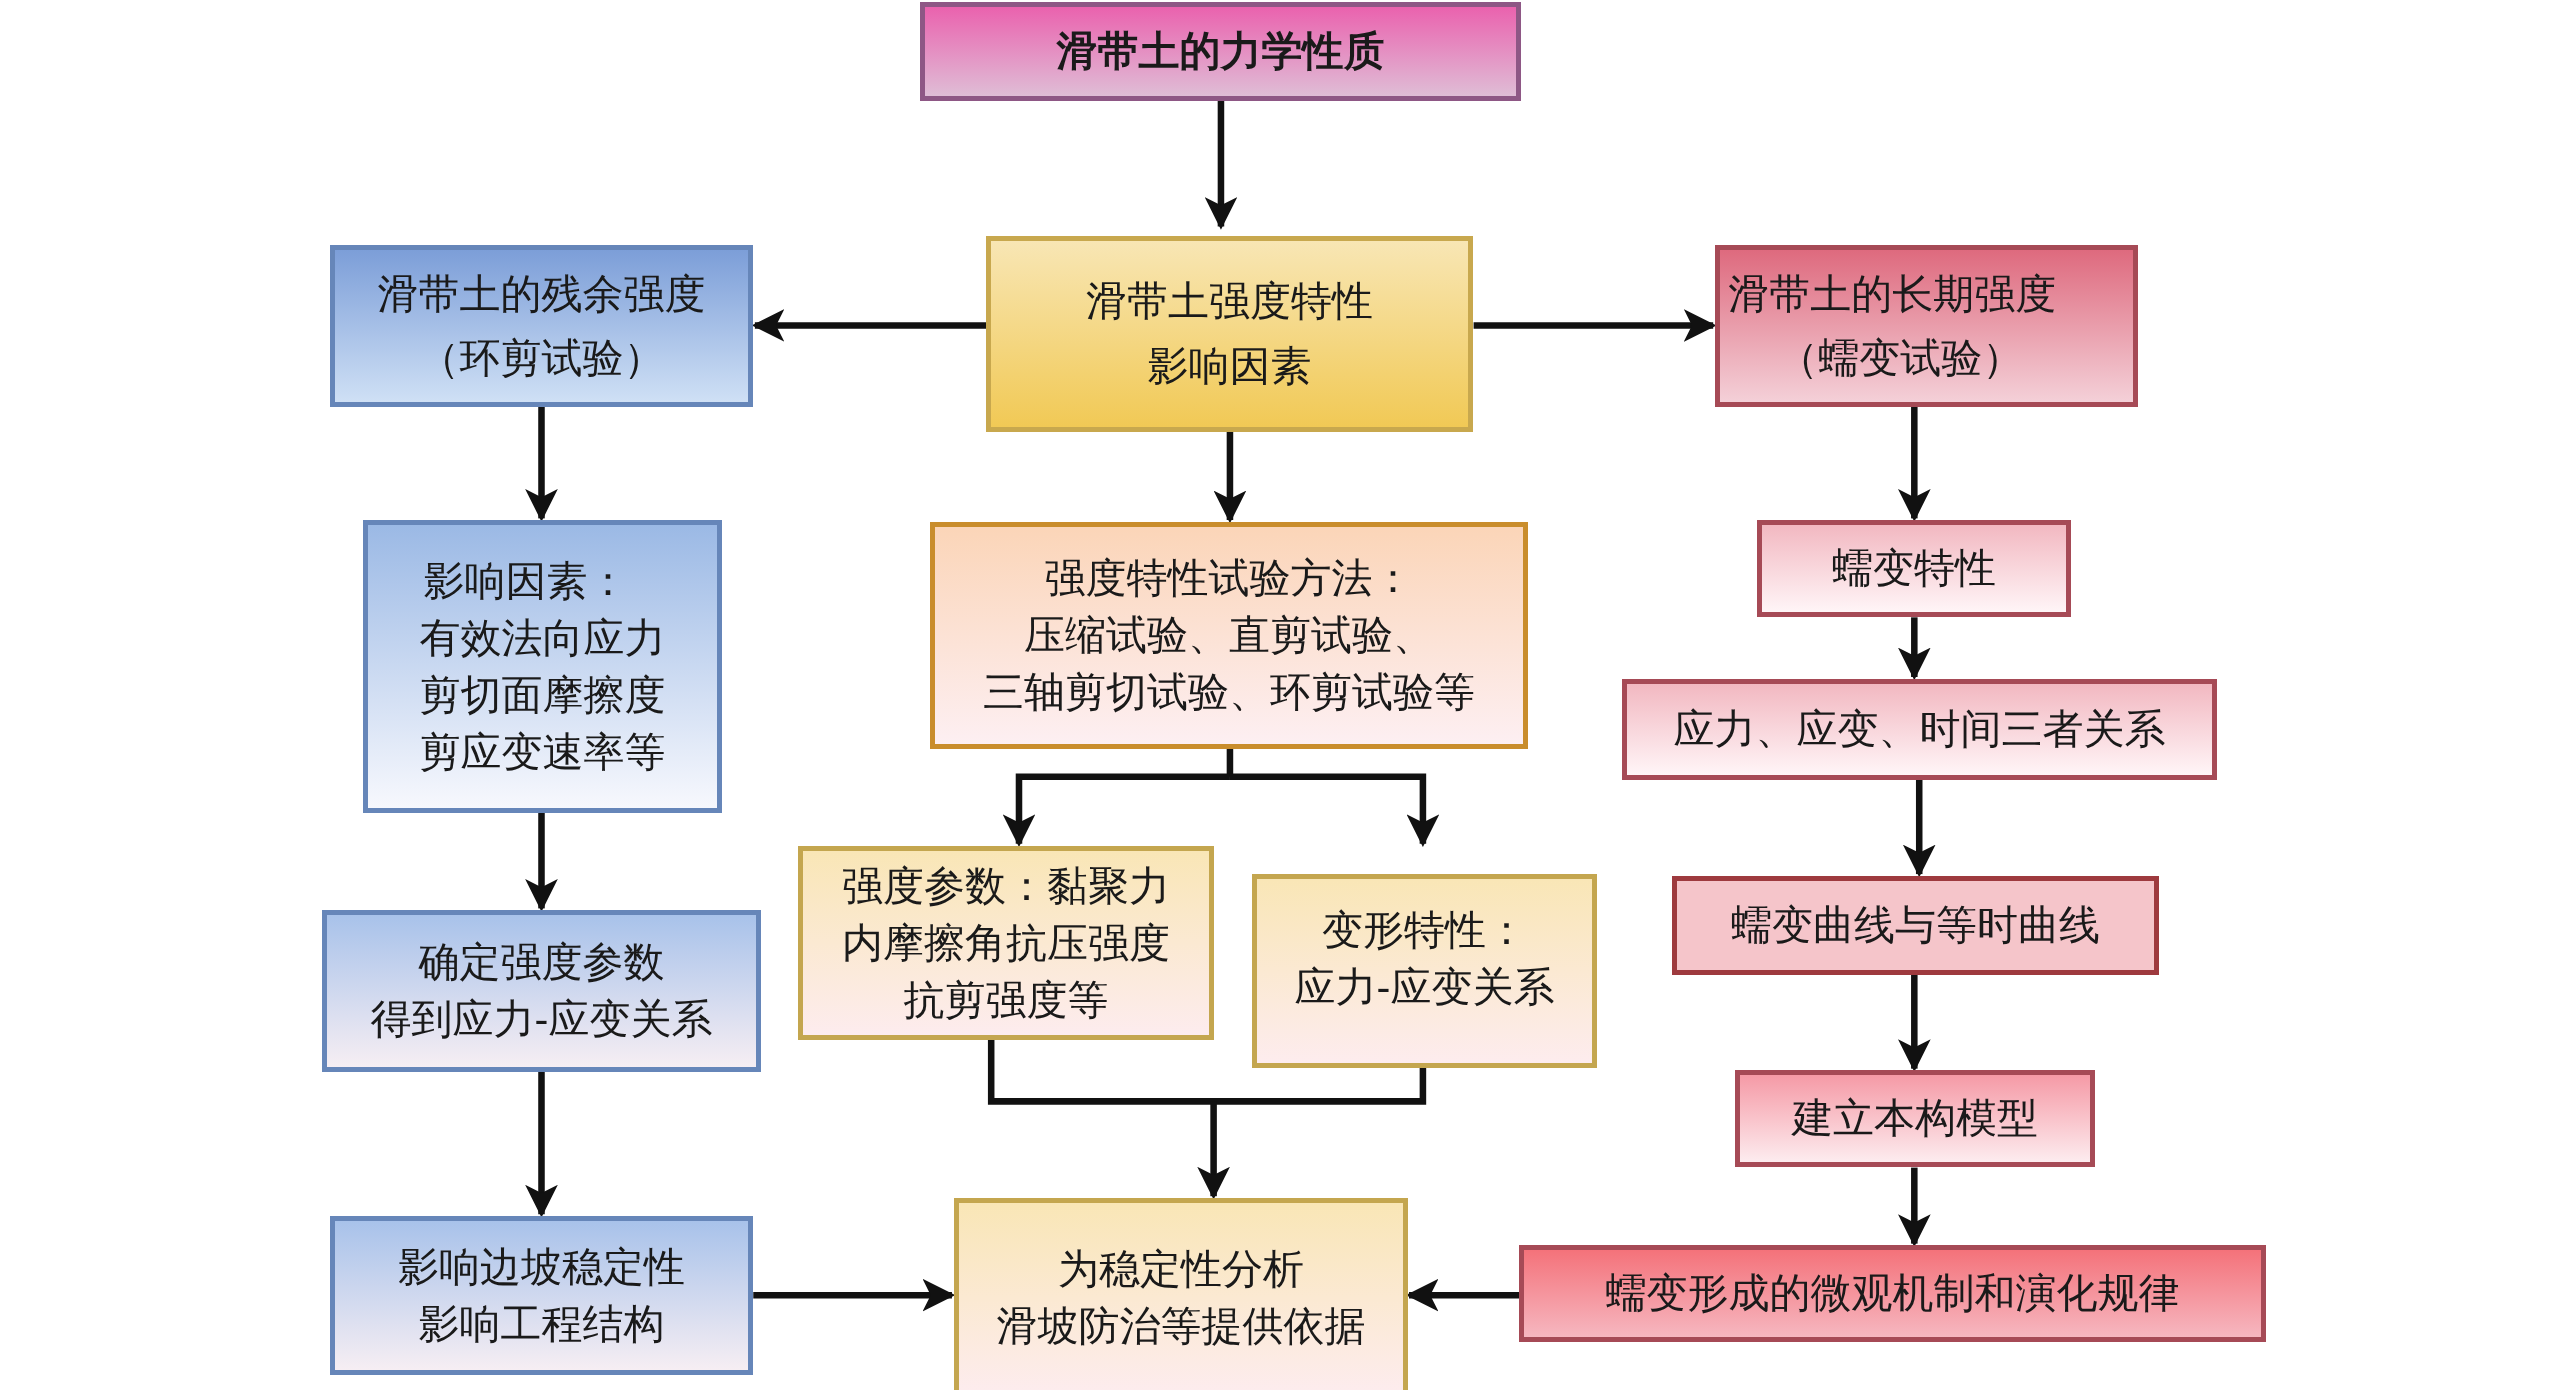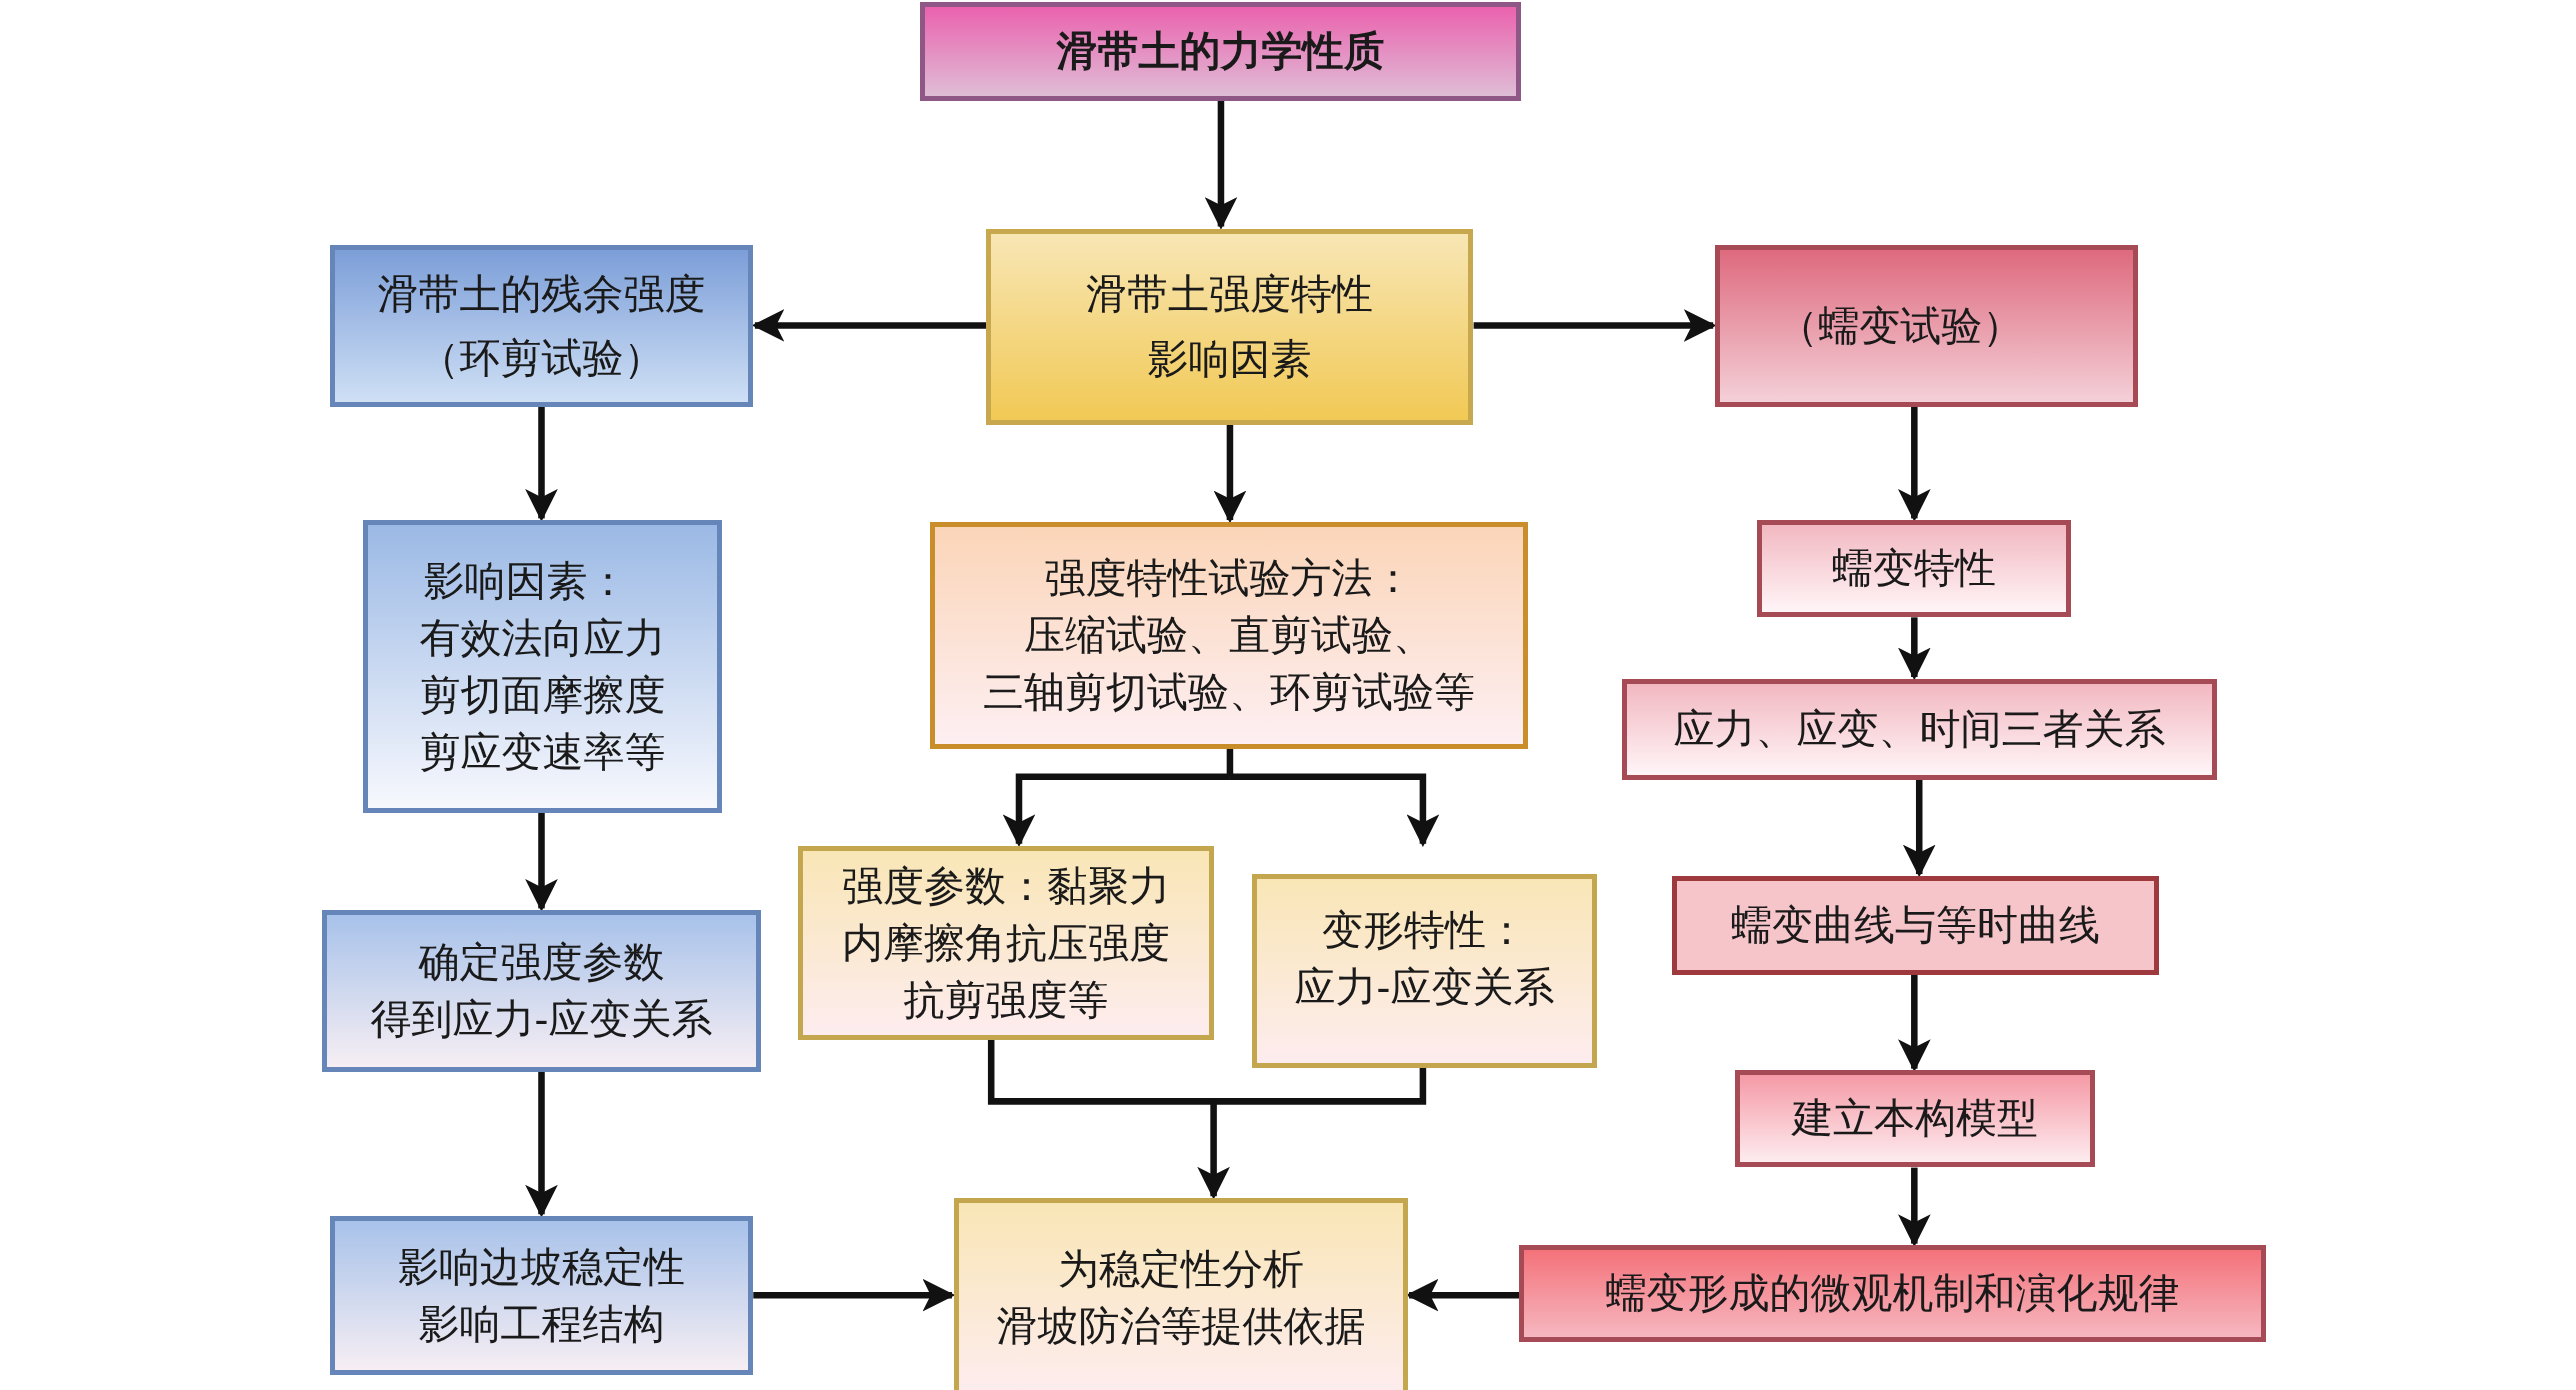--- a/index.html
+++ b/index.html
@@ -52,31 +52,32 @@
     <path d="M2341,1192 L2341,1307" marker-end="url(#ah)"></path>
     <path d="M2341,1428 L2341,1521" marker-end="url(#ah)"></path>
     <path d="M1858,1584 L1723,1584" marker-end="url(#ah)"></path>
   </g>
 </svg>
 
 <div class="box pink-top" style="left:920px;top:1.6px;width:601px;height:99px;">
   <span class="line">滑带土的力学性质</span>
 </div>
 
-<div class="box yellow-main" style="left:986px;top:229px;width:487px;height:196px;line-height:65px;">
+<div class="box yellow-main" style="left:986px;top:236px;width:487px;height:196px;line-height:65px;">
   <span class="line">滑带土强度特性</span>
   <span class="line">影响因素</span>
 </div>
 
 <div class="box blue-dark" style="left:330px;top:245px;width:423px;height:162px;line-height:64px;">
   <span class="line">滑带土的残余强度</span>
   <span class="line">（环剪试验）</span>
 </div>
 
 <div class="box red-dark" style="left:1715px;top:245px;width:423px;height:162px;line-height:64px;align-items:flex-start;padding-left:8.2px;">
+  <span class="line">滑带土的长期强度</span>
   <span class="line" style="padding-left:49px;">（蠕变试验）</span>
 </div>
 
 <div class="box blue-light" style="left:363px;top:520px;width:359px;height:293px;align-items:center;">
   <span class="line" style="padding-right:33px;">影响因素：</span>
   <span class="line">有效法向应力</span>
   <span class="line">剪切面摩擦度</span>
   <span class="line">剪应变速率等</span>
 </div>
 

